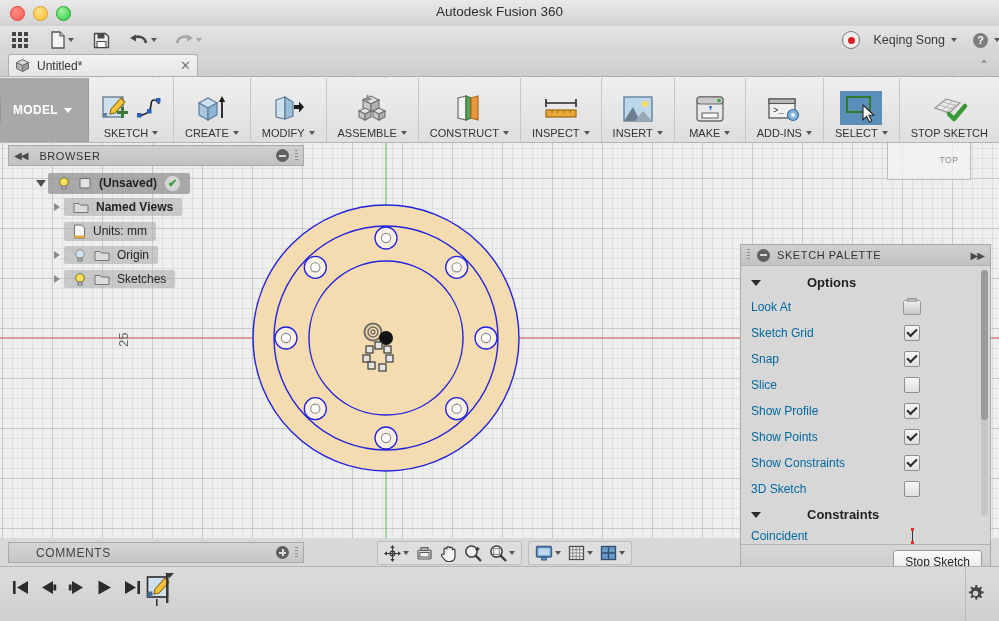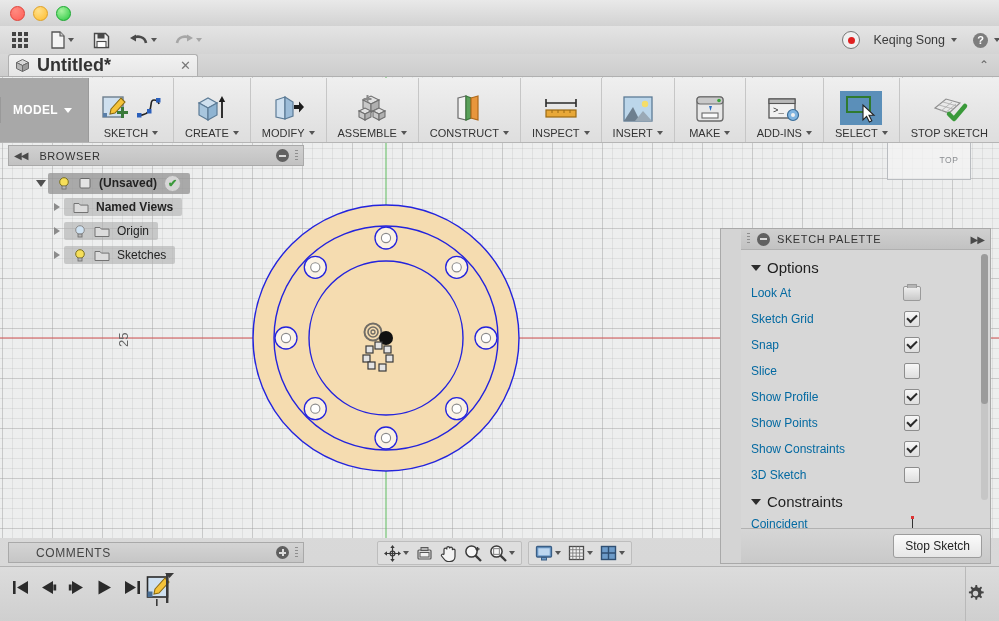--- a/index.html
+++ b/index.html
@@ -42,21 +42,21 @@
   .helpq{width:15px;height:15px;border-radius:50%;background:#7d7d7d;color:#fff;
     font-size:11px;font-weight:bold;display:flex;align-items:center;justify-content:center;}
 
   
   .tabbar{position:absolute;left:0;top:54px;width:999px;height:22px;
     background:linear-gradient(#d8d8d8,#cdcdcd);border-bottom:1px solid #b0b0b0;}
   .doctab{position:absolute;left:8px;top:0;width:190px;height:22px;
     background:linear-gradient(#f2f2f2,#e6e6e6);
     border:1px solid #b0b0b0;border-bottom:none;border-radius:3px 3px 0 0;
     display:flex;align-items:center;padding:0 6px;box-sizing:border-box;}
-  .tabname{font-size:18px;font-weight:bold;color:#333;margin-left:7px;flex:1;}
+  .tabname{font-size:12px;font-weight:normal;color:#333;margin-left:7px;flex:1;}
   .tabclose{color:#777;font-size:13px;line-height:1;cursor:default;}
   .collapse-chev{position:absolute;right:10px;top:4px;color:#6a6a6a;font-size:12px;}
 
   
   .canvas{position:absolute;left:0;top:76px;width:999px;height:462px;overflow:hidden;
     background:
       repeating-linear-gradient(to right, rgba(150,150,150,.30) 0 1px, transparent 1px 50px),
       repeating-linear-gradient(to bottom, rgba(150,150,150,.30) 0 1px, transparent 1px 50px),
       repeating-linear-gradient(to right, rgba(170,170,170,.22) 0 1px, transparent 1px 10px),
       repeating-linear-gradient(to bottom, rgba(170,170,170,.22) 0 1px, transparent 1px 10px),
@@ -107,28 +107,28 @@
     border-top:7px solid #4f4f4f;}
   .nlabel{background:rgba(176,176,176,.62);border-radius:2px;padding:2px 9px;
     display:flex;align-items:center;gap:7px;}
   .nlabel.root{background:rgba(150,150,150,.78);}
   .nlabel .nm{font-size:12px;color:#232323;font-weight:bold;}
   .nlabel .nm.reg{font-weight:normal;}
   .okcheck{width:15px;height:15px;border-radius:50%;background:#d6d6d6;border:1px solid #a8a8a8;
     display:flex;align-items:center;justify-content:center;color:#3c9a3c;font-size:11px;font-weight:bold;}
 
   
-  .palette{position:absolute;right:8px;top:228px;width:249px;
-    border:1px solid #a9a9a9;background:#d4d4d4;padding-left:20px;}
+  .palette{position:absolute;right:8px;top:244px;width:249px;
+    border:1px solid #a9a9a9;background:#d4d4d4;}
   .pal-hd{height:21px;background:linear-gradient(#d0d0d0,#c2c2c2);
     border-bottom:1px solid #b0b0b0;display:flex;align-items:center;padding:0 6px;box-sizing:border-box;gap:7px;}
   .pal-hd .title{font-size:11px;color:#333;letter-spacing:.6px;flex:1;}
   .pal-body{background:#d7d7d7;padding:4px 0 6px;position:relative;max-height:268px;overflow:hidden;}
   .sect{display:flex;align-items:center;gap:6px;padding:5px 10px 4px;}
-  .sect .nm{font-size:15px;font-weight:normal;color:#1f1f1f;}
+  .sect .nm{font-size:13px;font-weight:bold;color:#1f1f1f;margin-left:40px;}
   .tri-d{width:0;height:0;border-left:5px solid transparent;border-right:5px solid transparent;
     border-top:6px solid #2c2c2c;}
   .prow{display:flex;align-items:center;height:26px;padding:0 10px;}
   .prow .pl{flex:1;font-size:12px;color:#0369a1;}
   .cbx{width:14px;height:14px;border:1px solid #8d8d8d;border-radius:2px;
     background:linear-gradient(#f7f7f7,#dedede);display:flex;align-items:center;
     justify-content:center;margin-right:60px;}
   .cbx.on::after{content:"";width:8px;height:4px;border-left:2px solid #2b2b2b;
     border-bottom:2px solid #2b2b2b;transform:rotate(-45deg) translate(1px,-1px);}
   .lookat-ico{width:16px;height:13px;margin-right:59px;border:1.5px solid #9a9a9a;border-radius:2px;
@@ -248,20 +248,21 @@
       <span>TOP</span>
     </div>
   </div>
 
   <div class="titlebar">
     <div class="lights">
       <span class="light l-red"></span>
       <span class="light l-yel"></span>
       <span class="light l-grn"></span>
     </div>
+    <div class="apptitle">Autodesk Fusion 360</div>
   </div>
 
   <div class="qat">
     <div class="qat-left">
       <div class="qbtn">
         <svg width="18" height="18" viewBox="0 0 18 18">
           <g fill="#444">
             <rect x="1" y="1" width="4" height="4"></rect>
               <rect x="7" y="1" width="4" height="4"></rect>
               <rect x="13" y="1" width="4" height="4"></rect>
@@ -578,20 +579,29 @@
             <span class="tri tri-closed"></span>
           </span>
         <span class="nlabel">
           <svg width="16" height="13" viewBox="0 0 16 13">
             <path d="M1 2.5 h5 l1.4 1.6 h7.6 v7.4 h-14 z" fill="#dcdcdc" stroke="#737373" stroke-width="1"></path>
           </svg>
           <span class="nm">Named Views</span>
         </span>
       </div>
 
+      <div class="tnode" style="padding-left:56px">
+        <span class="nlabel">
+          <svg width="13" height="15" viewBox="0 0 13 15">
+            <path d="M1.5 1 h7 l3 3 v10 h-10 z" fill="#f6f6f6" stroke="#737373" stroke-width="1"></path>
+            <rect x="1.5" y="11.5" width="10" height="2.5" fill="#e8a838"></rect>
+          </svg>
+          <span class="nm reg">Units: mm</span>
+        </span>
+      </div>
 
       <div class="tnode" style="padding-left:42px">
         <span class="tw">
             <span class="tri tri-closed"></span>
           </span>
         <span class="nlabel">
           <svg width="14" height="14" viewBox="0 0 14 14">
             <circle cx="7" cy="6" r="4.3" fill="#cfe2f2" stroke="#8a8a8a" stroke-width="1"></circle>
             <rect x="5" y="10" width="4" height="3" fill="#b7b7b7" stroke="#6a6a6a" stroke-width=".8"></rect>
           </svg>

